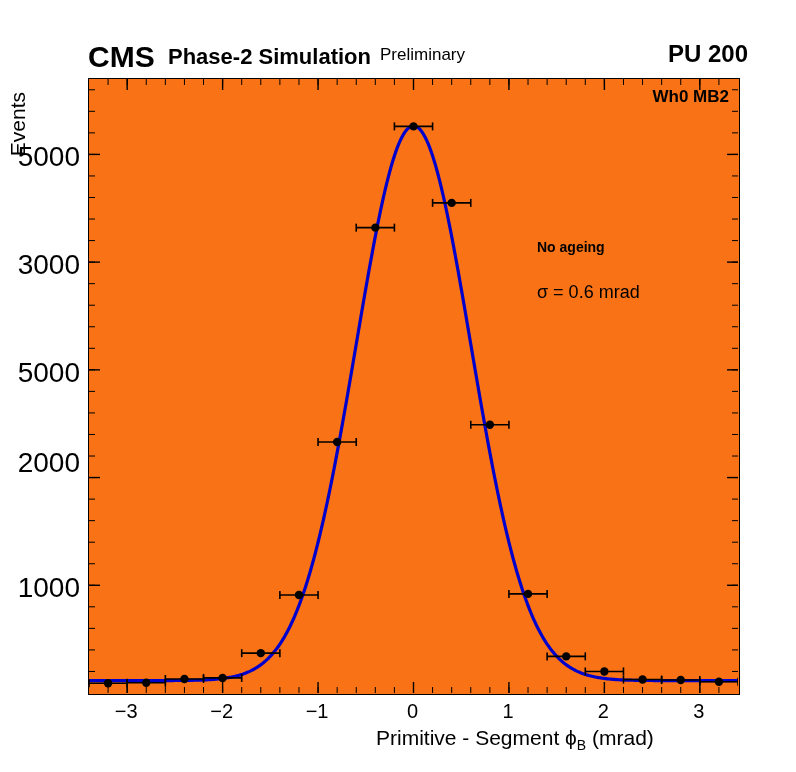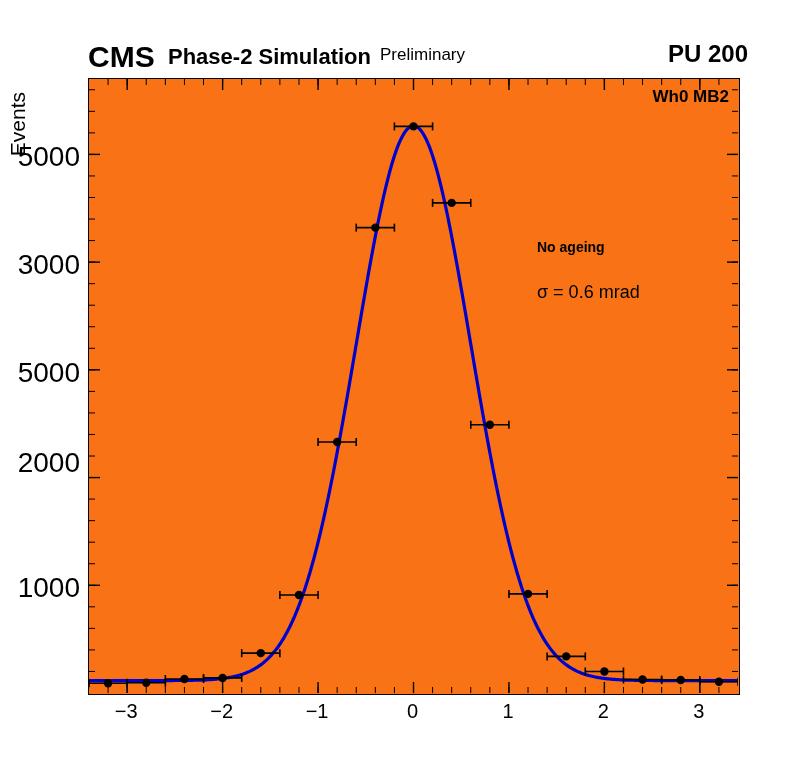--- a/index.html
+++ b/index.html
@@ -37,20 +37,23 @@
 
   <div class="hdr">
     <div class="cms">CMS</div>
     <div class="phase2">Phase-2 Simulation</div>
     <div class="prelim">Preliminary</div>
     <div class="pu">PU 200</div>
   </div>
 
   <div class="ylabel">Events</div>
 
+  <div class="xlabel">
+    <span>Primitive - Segment </span><span>ϕ</span><span class="sub">B</span><span> (mrad)</span>
+  </div>
 
   <div class="frame">
     <div class="wh0">Wh0 MB2</div>
     <div class="ann1">No ageing</div>
     <div class="ann2">σ = 0.6 mrad</div>
     <svg id="plot" width="649" height="614">
         <g>
           <line x1="38.17647058823528" y1="614" x2="38.17647058823528" y2="603" stroke="#000" stroke-width="1.4"></line>
           <line x1="38.17647058823528" y1="0" x2="38.17647058823528" y2="11" stroke="#000" stroke-width="1.4"></line>
           <line x1="133.61764705882354" y1="614" x2="133.61764705882354" y2="603" stroke="#000" stroke-width="1.4"></line>

